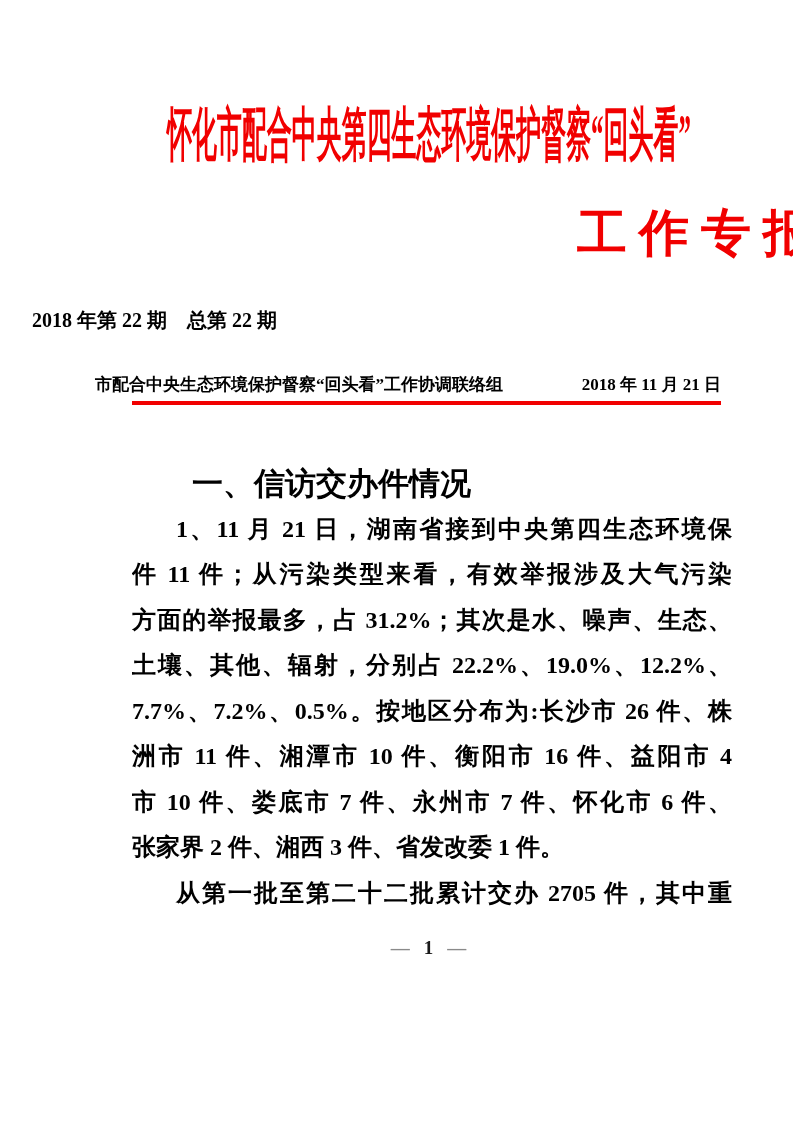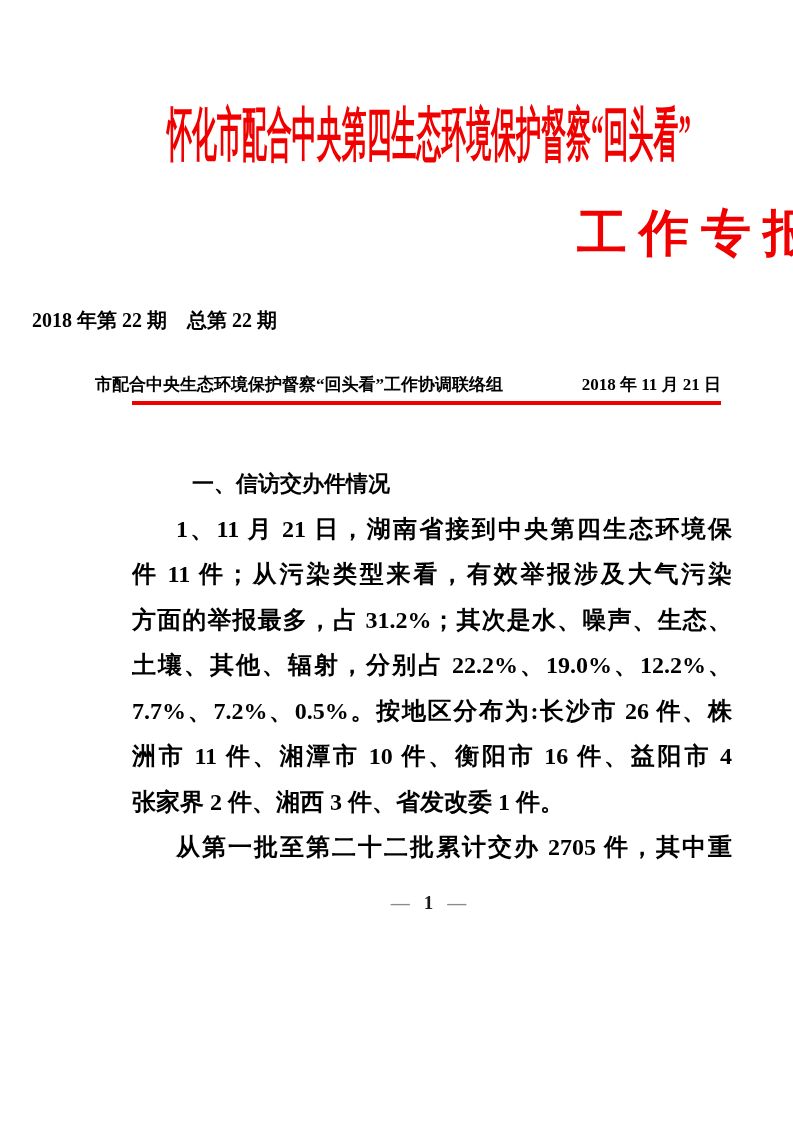--- a/index.html
+++ b/index.html
@@ -72,21 +72,21 @@
   
   .content {
     margin: 56px 93px 0 100px;
     width: 600px;
     font-size: 24px;
     line-height: 45.5px;
   }
   .section-heading {
     font-family: "Liberation Sans", "DejaVu Sans", sans-serif;
     font-weight: bold;
-    font-size: 22px;
+    font-size: 31px;
     line-height: 45.5px;
     text-indent: 60px;
     white-space: nowrap;
   }
   .line {
     text-align: justify;
     text-align-last: justify;
     overflow: hidden;
     font-family: Liberation Serif, serif;
   }
@@ -128,20 +128,21 @@
 
   <div class="content">
     <div class="section-heading">一、信访交办件情况</div>
     <div>
         <div class="line indent">1、11 月 21 日，湖南省接到中央第四生态环境保</div>
         <div class="line">件 11 件；从污染类型来看，有效举报涉及大气污染</div>
         <div class="line">方面的举报最多，占 31.2%；其次是水、噪声、生态、</div>
         <div class="line">土壤、其他、辐射，分别占 22.2%、19.0%、12.2%、</div>
         <div class="line">7.7%、7.2%、0.5%。按地区分布为:长沙市 26 件、株</div>
         <div class="line">洲市 11 件、湘潭市 10 件、衡阳市 16 件、益阳市 4</div>
+        <div class="line">市 10 件、娄底市 7 件、永州市 7 件、怀化市 6 件、</div>
         <div class="line no-fill">张家界 2 件、湘西 3 件、省发改委 1 件。</div>
         <div class="line indent">从第一批至第二十二批累计交办 2705 件，其中重</div>
       </div>
   </div>
 
   <div class="footer">
     <span class="dash">—</span><span class="num">1</span><span class="dash">—</span>
   </div>
 
 </div>

